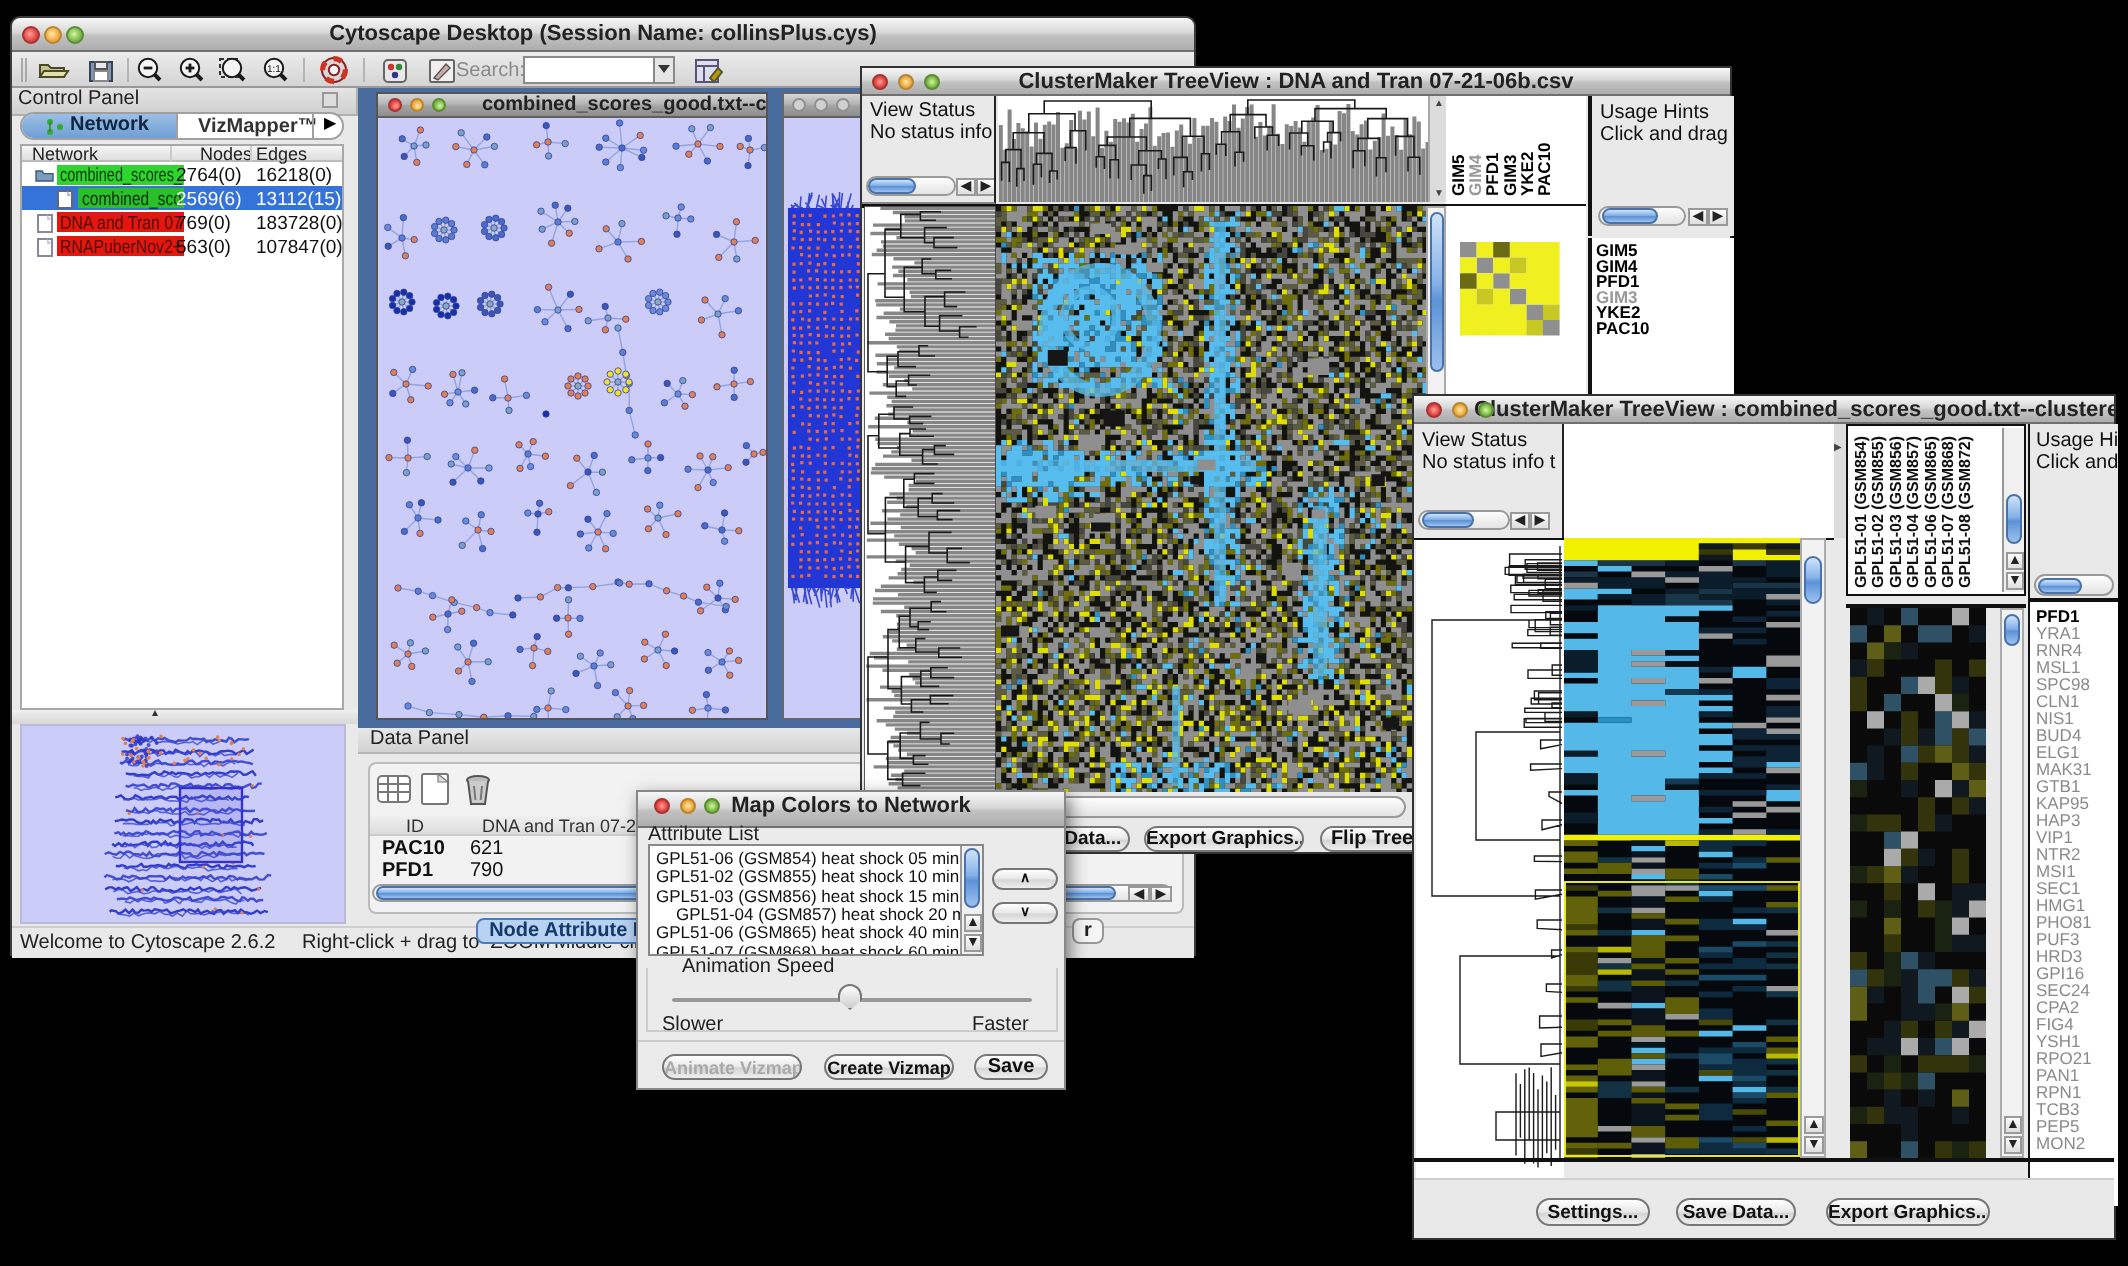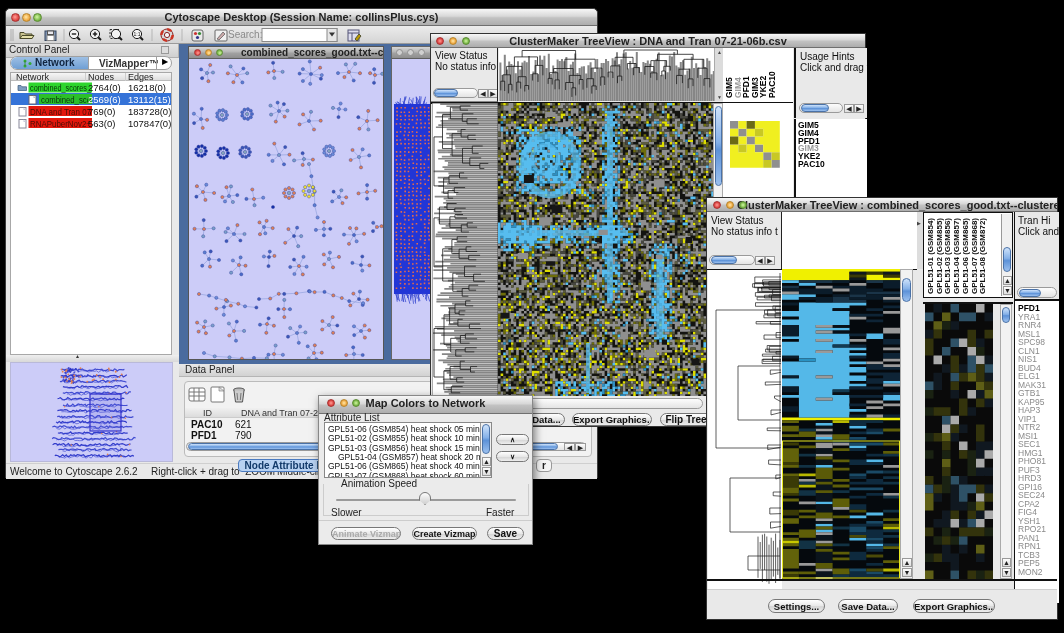--- a/index.html
+++ b/index.html
@@ -94,21 +94,21 @@
         </svg>
       </div>
       <span style="position:absolute;left:88px;top:1px;font-size:10px;font-weight:bold;color:#333">VizMapper™</span>
       <div class="abs" style="left:145px;top:0;width:16px;height:12px;border-left:1px solid #a0a0a0">
         <span style="position:absolute;left:5px;top:0px;font-size:8px">▶</span>
       </div>
     </div>
     <div class="abs" style="left:4px;top:63px;width:162px;height:283px;background:#fff;border:1px solid #a8a8a8"></div>
     <div class="abs" style="left:5px;top:64px;width:160px;height:8px;background:linear-gradient(#f6f6f6,#dedede);border-bottom:1px solid #bbb;font-size:9px;color:#222">
       <span class="abs" style="left:5px;top:-1px">Network</span>
-      <span class="abs" style="left:77px;top:-1px">Nodes</span>
+      <span class="abs" style="left:89px;top:-1px">Nodes</span>
       <span class="abs" style="left:117px;top:-1px">Edges</span>
       <div class="abs" style="left:74px;top:0;width:1px;height:8px;background:#ccc"></div>
       <div class="abs" style="left:114px;top:0;width:1px;height:8px;background:#ccc"></div>
     </div>
     <svg style="position:absolute;left:5px;top:72px" width="160" height="48" viewBox="0 0 160 48">
       <rect x="17.5" y="1.5" width="63.5" height="10" fill="#2ed52e"></rect>
       <path d="M7 9.5 L7 4.5 L10 4.5 L11 5.8 L15.5 5.8 L15.5 9.5 Z" fill="#7d9cc0" stroke="#3a5a7a" stroke-width="0.7"></path>
       <text x="19" y="9.5" font-size="9.5" fill="#073807" font-family="Liberation Sans" textLength="61" lengthAdjust="spacingAndGlyphs">combined_scores_</text>
       <text x="77" y="9.5" font-size="9.5" fill="#111" font-family="Liberation Sans">2764(0)</text>
       <text x="117" y="9.5" font-size="9.5" fill="#111" font-family="Liberation Sans">16218(0)</text>
@@ -835,21 +835,21 @@
       <text x="51.5" y="80" font-size="8" font-weight="bold" fill="#111" font-family="Liberation Sans" transform="rotate(-90 51.5 80)">GPL51-07 (GSM868)</text>
       <text x="60.199999999999996" y="80" font-size="8" font-weight="bold" fill="#111" font-family="Liberation Sans" transform="rotate(-90 60.199999999999996 80)">GPL51-08 (GSM872)</text>
     </svg>
     <div class="abs" style="left:294px;top:16px;width:11px;height:82px;background:#f0f0f0;border-left:1px solid #999">
       <div class="pill" style="left:1px;top:33px;width:8px;height:25px"></div>
       <div class="arrbox" style="left:1px;top:62px;width:9px;height:9px">▲</div>
       <div class="arrbox" style="left:1px;top:72px;width:9px;height:9px">▼</div>
     </div>
     <div class="abs" style="left:306.5px;top:14px;width:2px;height:391px;background:#111"></div>
     <div class="abs panel" style="left:308px;top:14px;width:44px;height:89px;overflow:hidden">
-      <div class="t10" style="position:absolute;left:3px;top:3px">Tran Hi</div>
+      <div class="t10" style="position:absolute;left:3px;top:3px">Usage Hi</div>
       <div class="t10" style="position:absolute;left:3px;top:14px">Click and</div>
       <div class="sctrack" style="left:2px;top:75px;width:40px;height:11px"></div>
       <div class="pill" style="left:4px;top:76.5px;width:22px;height:8px"></div>
       <div style="position:absolute;left:0;top:87px;width:44px;height:1.5px;background:#111"></div>
     </div>
     <div class="abs" style="left:308px;top:103px;width:44px;height:302px;background:#fff"></div>
     <svg style="position:absolute;left:310px;top:105px" width="42" height="280" viewBox="0 0 42 280">
       <text x="1" y="8" font-size="8.5" font-weight="bold" fill="#000" font-family="Liberation Sans">PFD1</text>
       <text x="1" y="16.5" font-size="8.5" font-weight="normal" fill="#8a8a8a" font-family="Liberation Sans">YRA1</text>
       <text x="1" y="25" font-size="8.5" font-weight="normal" fill="#8a8a8a" font-family="Liberation Sans">RNR4</text>

